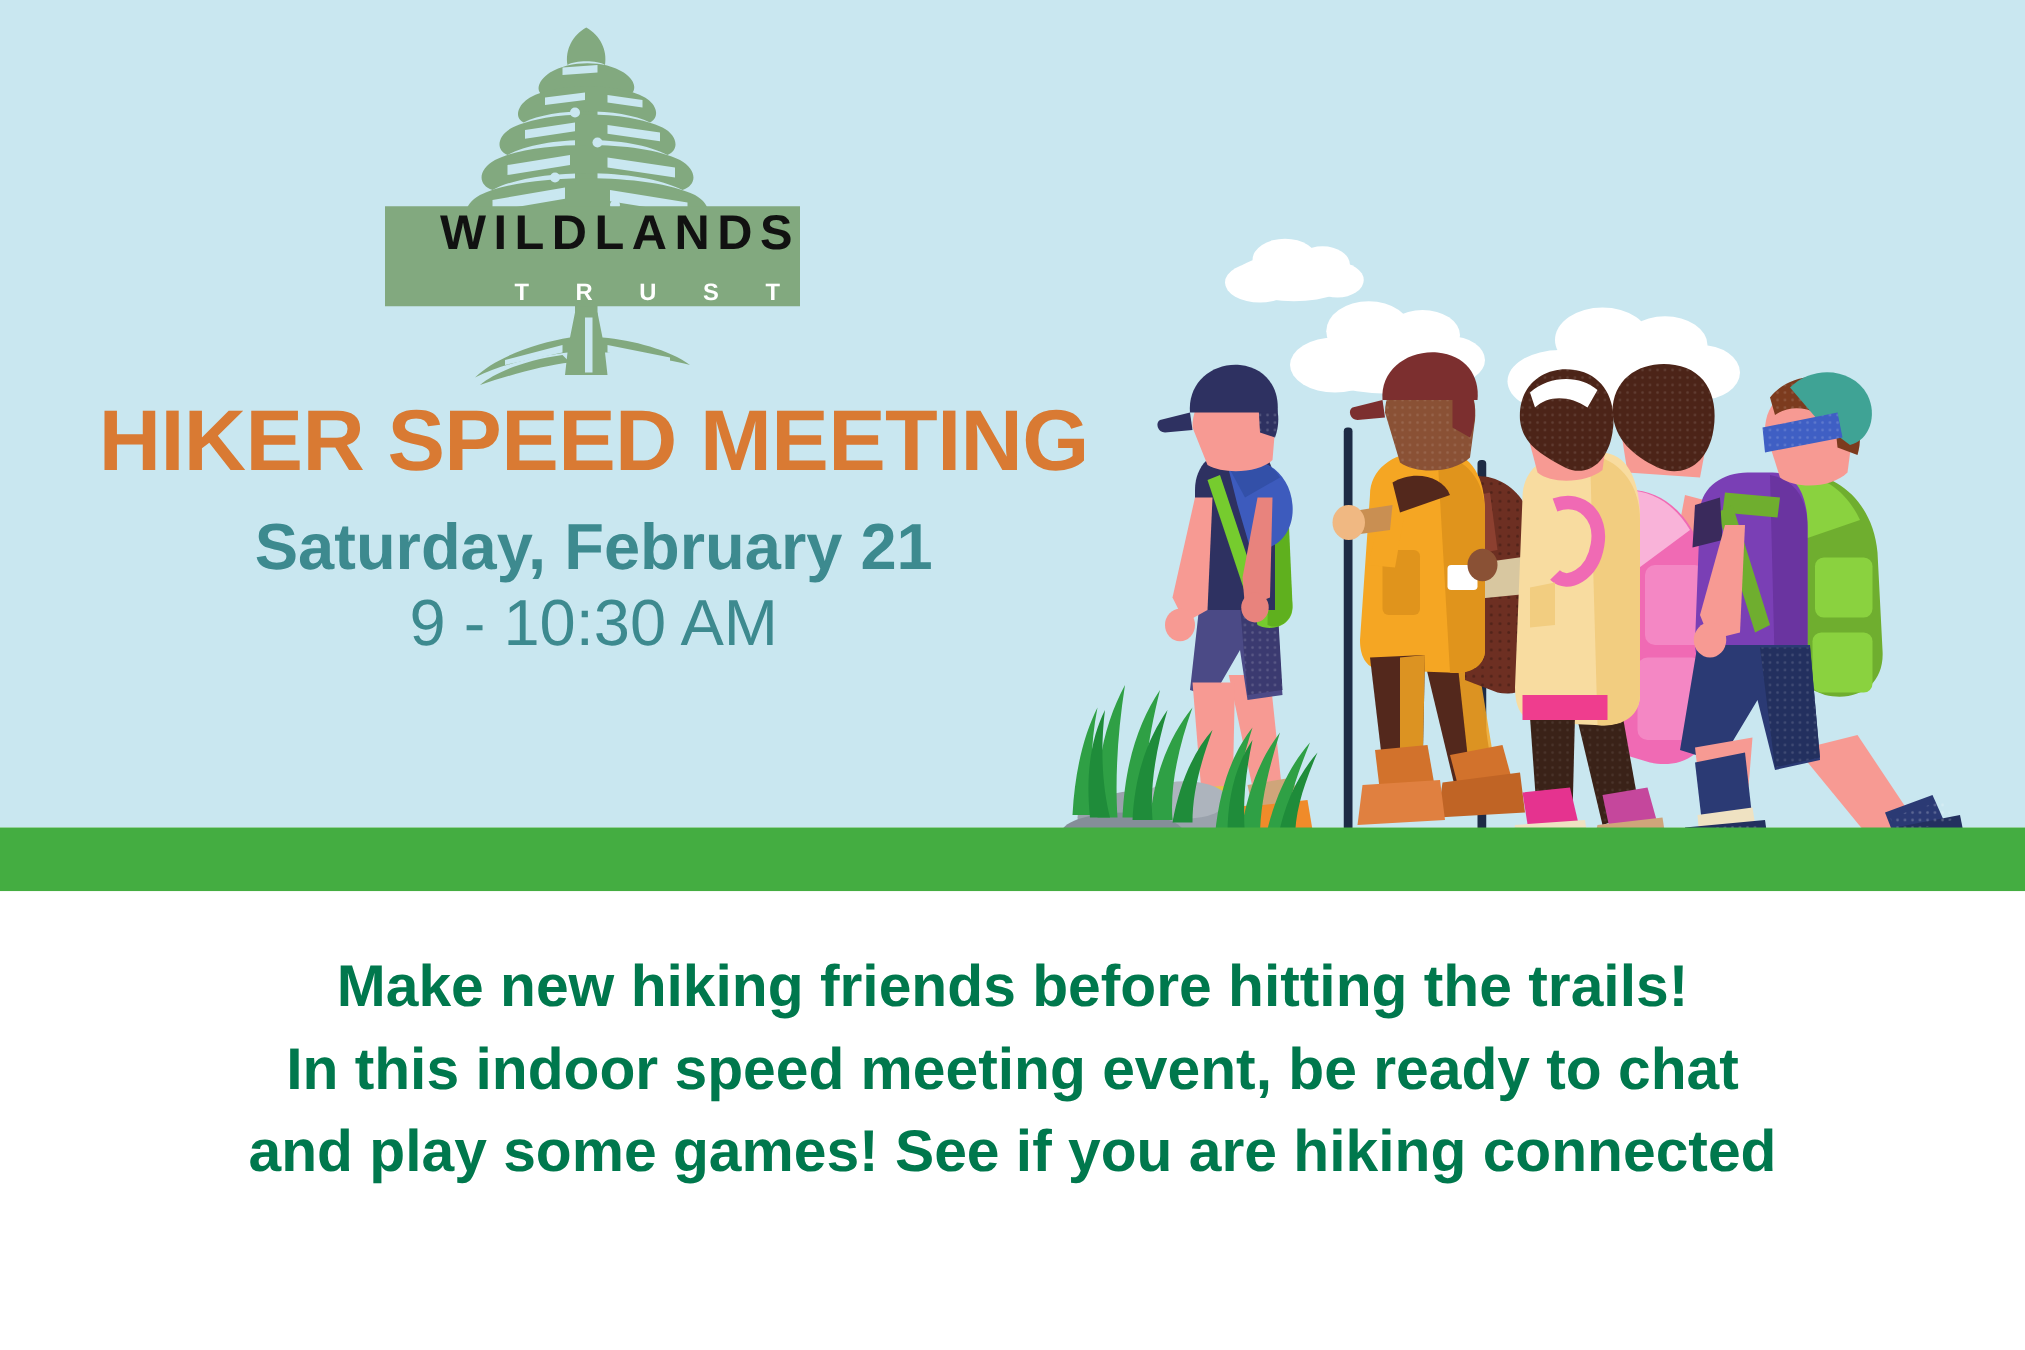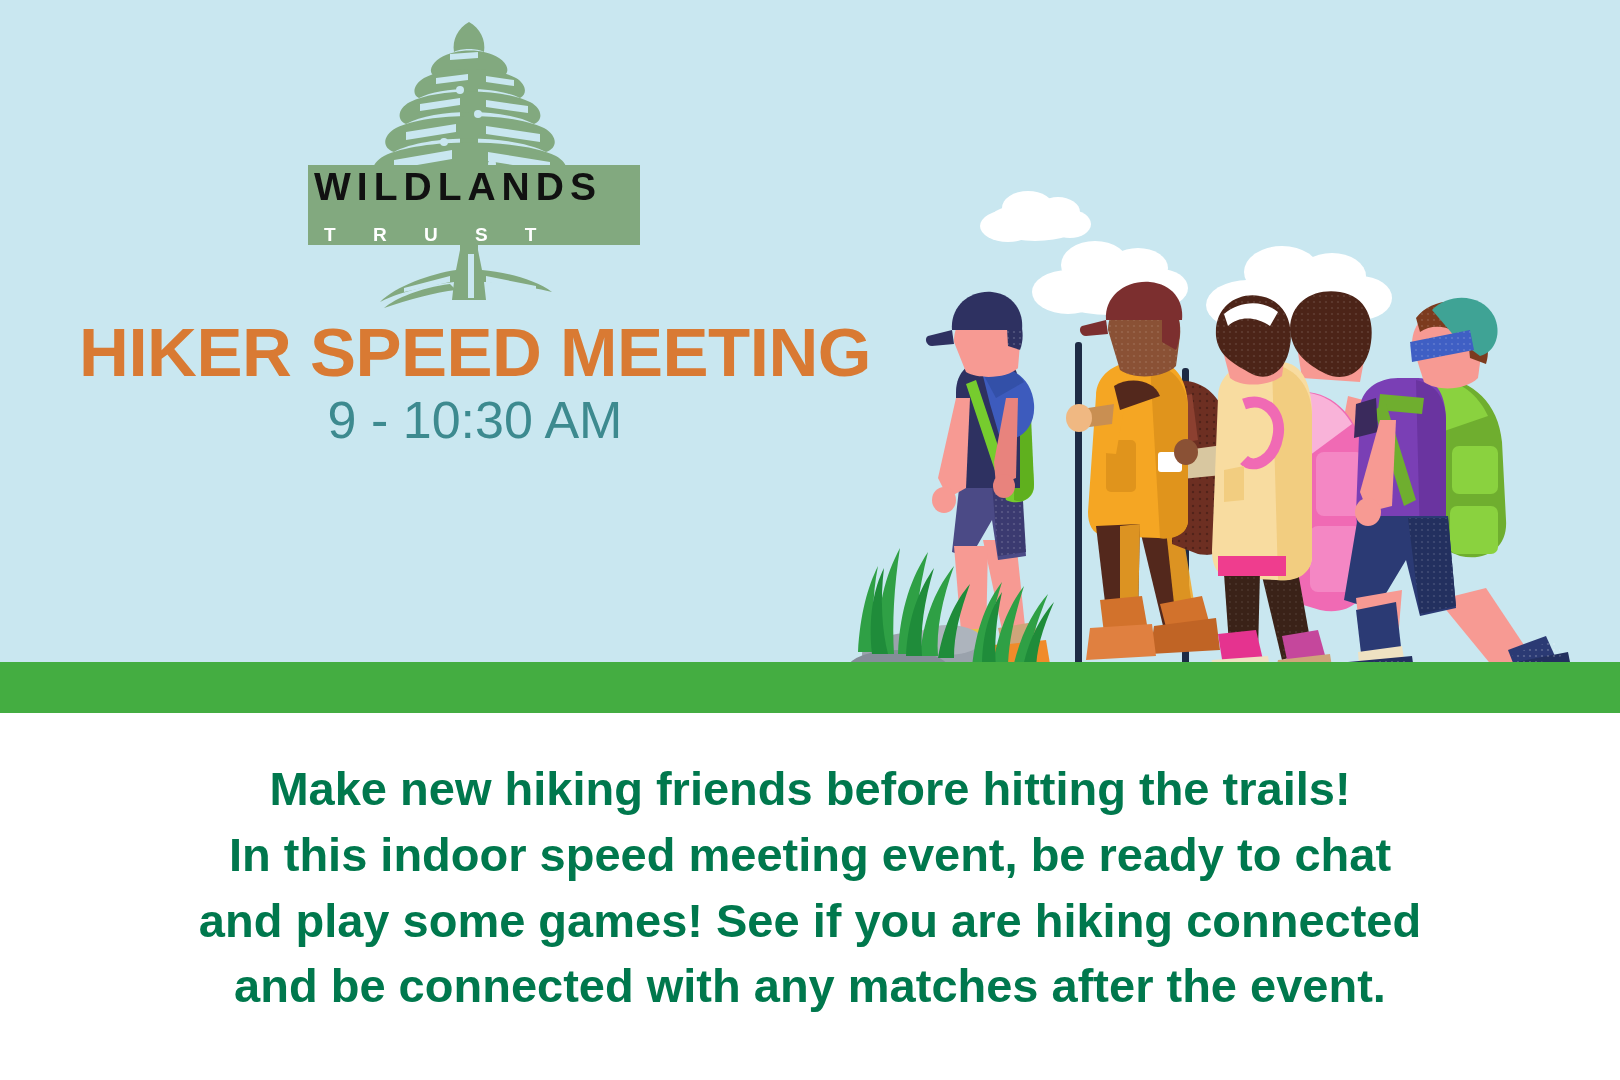--- a/index.html
+++ b/index.html
@@ -45,21 +45,21 @@
   }
   .logo svg { display: block; }
   .logo-box {
     position: absolute;
     left: 8px; top: 151px;
     width: 332px; height: 80px;
     background: #82a97f;
     display: flex;
     flex-direction: column;
     justify-content: center;
-    align-items: flex-start;
+    align-items: flex-end;
   }
   .logo-word {
     font-size: 39px;
     font-weight: bold;
     letter-spacing: 6px;
     color: #111111;
     line-height: 1;
     padding-left: 6px;
   }
   .logo-sub {
@@ -405,23 +405,23 @@
       </g>
     </svg>
     <div class="logo-box">
       <div class="logo-word">WILDLANDS</div>
       <div class="logo-sub">T R U S T</div>
     </div>
   </div>
 
   <div class="headline">
     <div class="title-line">HIKER SPEED MEETING</div>
+    <div class="date-line">Saturday, February 21</div>
     <div class="time-line">9 - 10:30 AM</div>
   </div>
 
   <div class="body-copy">
     <div class="body-line">Make new hiking friends before hitting the trails!</div>
     <div class="body-line">In this indoor speed meeting event, be ready to chat</div>
     <div class="body-line">and play some games! See if you are hiking connected</div>
-    <div class="body-line">and be connected with any matches after the event.</div>
   </div>
 
 </div>
 
 </body></html>

